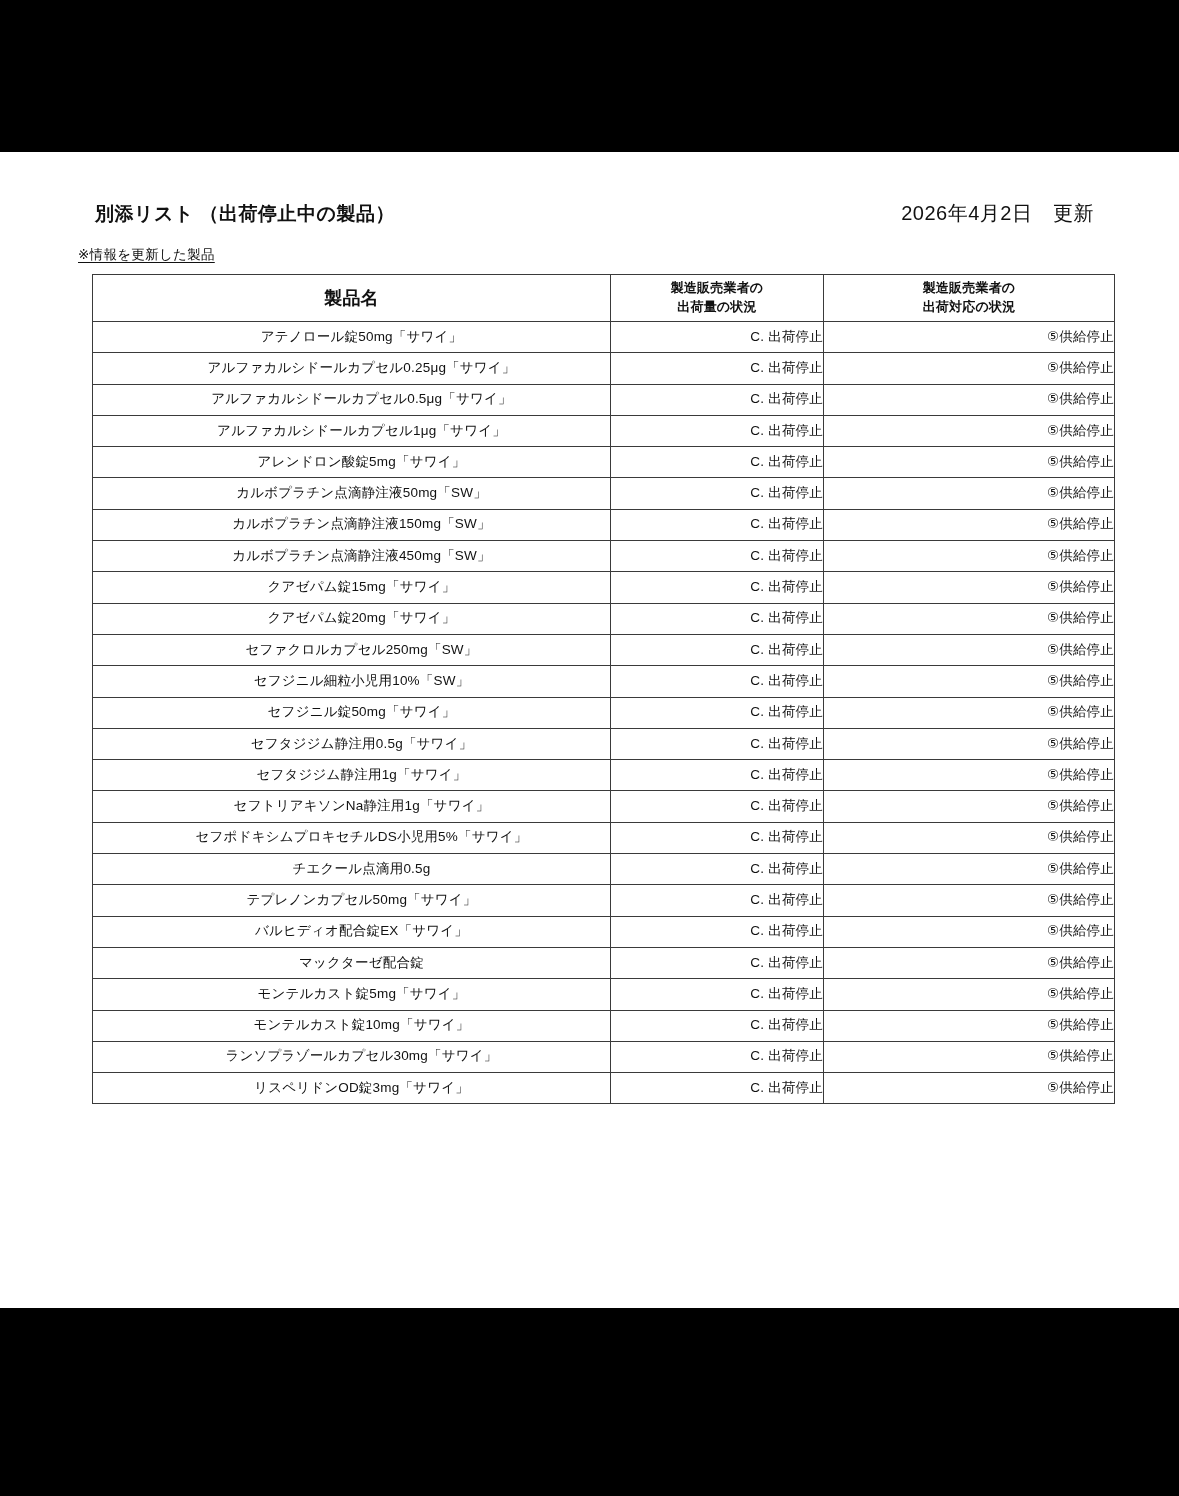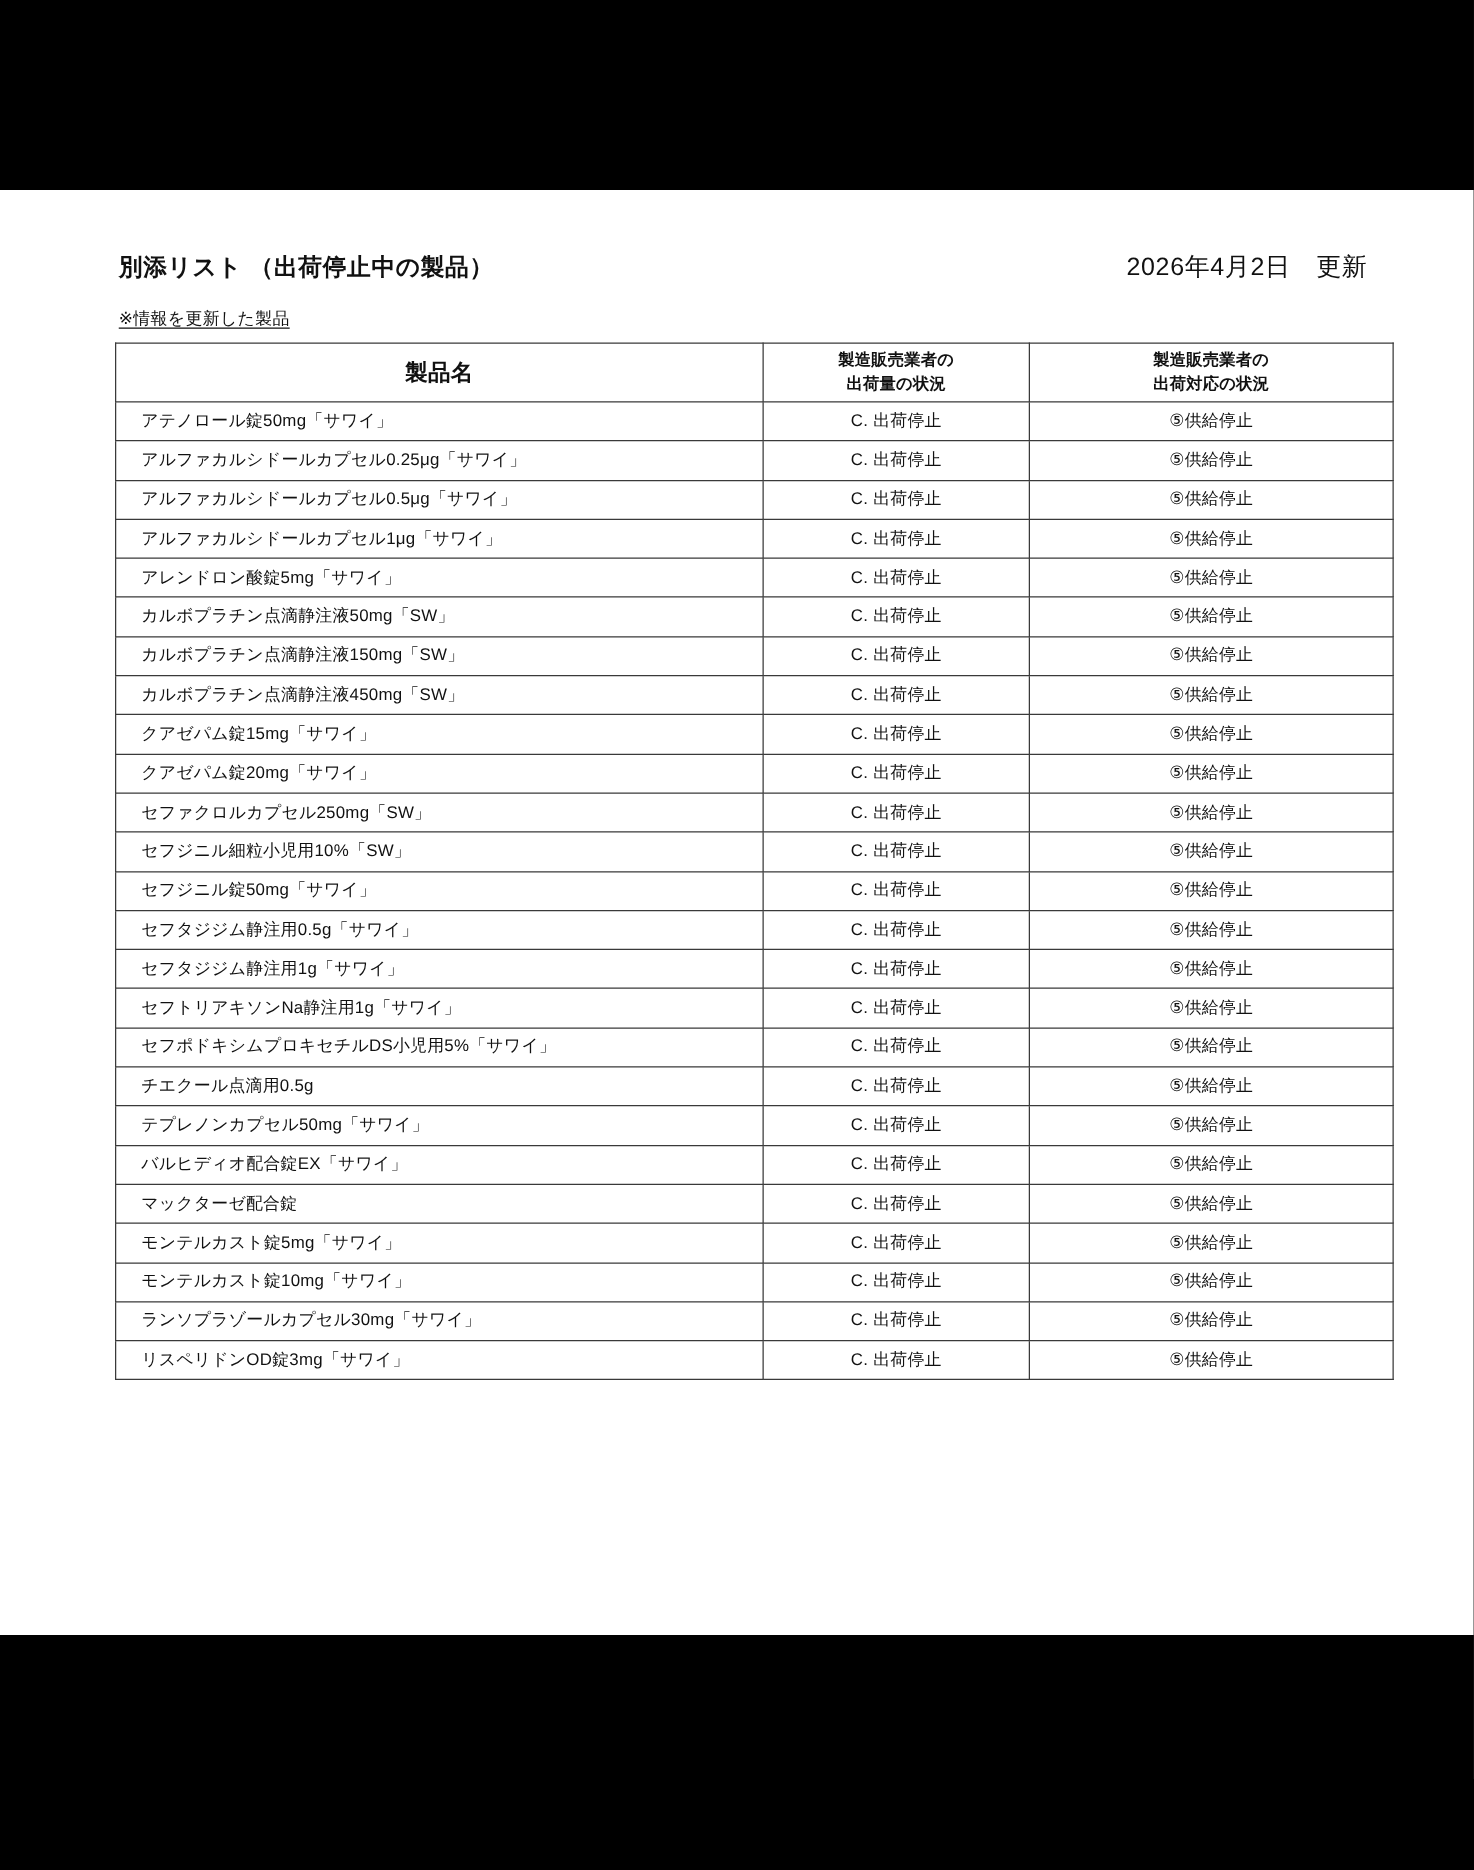--- a/index.html
+++ b/index.html
@@ -43,21 +43,21 @@
   }
   .doc-date {
     font-size: 20px;
     color: #111111;
     letter-spacing: 0.5px;
     white-space: nowrap;
   }
   .doc-note {
     position: absolute;
     top: 94px;
-    left: 95px;
+    left: 78px;
     font-size: 13.5px;
     color: #111111;
     text-decoration: underline;
     text-underline-offset: 3px;
     letter-spacing: 0.3px;
   }
   .table-wrap {
     position: absolute;
     top: 122px;
     left: 92px;
@@ -92,25 +92,25 @@
     font-weight: bold;
   }
   table.list tbody td {
     height: 27.3px;
     font-size: 13.5px;
     letter-spacing: 0.2px;
     padding: 1px 0 2px 0;
   }
   table.list tbody td.name {
     padding-left: 20px;
-    text-align: left;
+    text-align: center;
   }
   table.list tbody td.status,
   table.list tbody td.response {
-    text-align: center;
+    text-align: right;
   }
   .hdr-line { display: block; }
 </style>
 </head>
 <body>
 
 <div class="page-top-band"></div>
 
 <div class="page">
 

